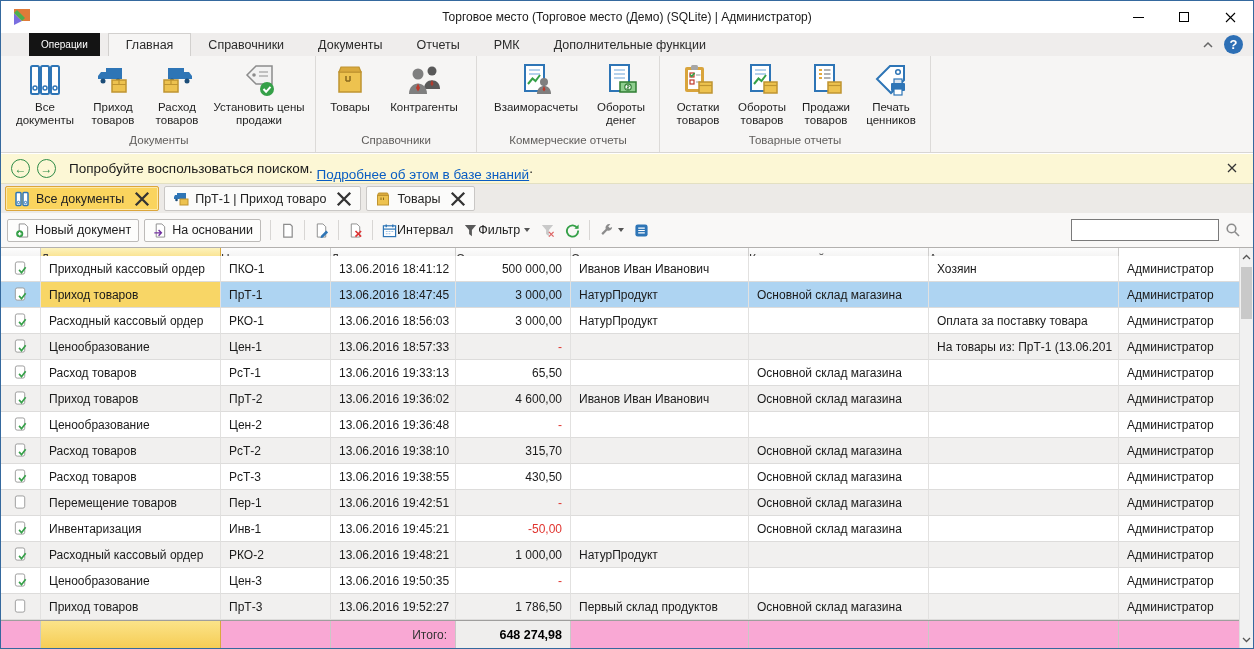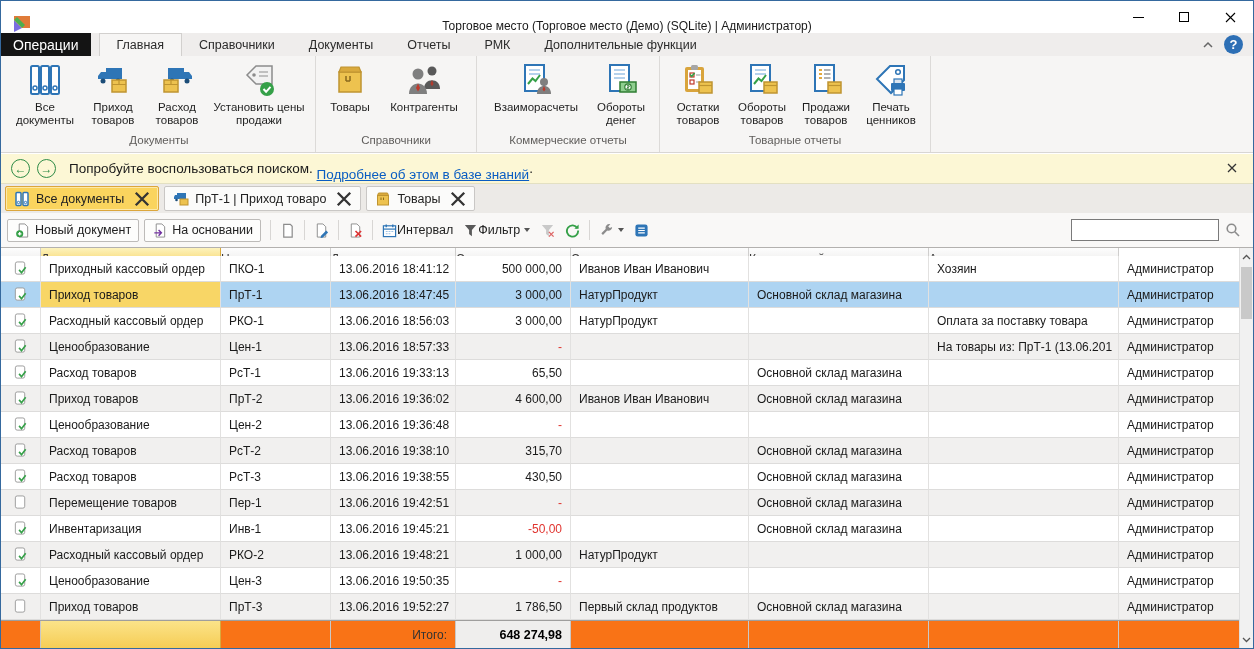--- a/index.html
+++ b/index.html
@@ -1,30 +1,30 @@
 <!DOCTYPE html>
 <html><head>
 <meta charset="utf-8">
 <style>
   * { margin:0; padding:0; box-sizing:border-box; }
   html,body { width:1254px; height:649px; font-family:"Liberation Sans", sans-serif; background:#fff; }
   #app { position:relative; width:1254px; height:649px; border:1px solid #35699e; overflow:hidden; background:#fff; }
 
   
-  .titlebar { position:absolute; left:0; top:0; width:100%; height:32px; background:#fff; display:flex; align-items:flex-end; }
+  .titlebar { position:absolute; left:0; top:0; width:100%; height:32px; background:#fff; display:flex; align-items:center; }
   .appicon { margin-left:12px; width:18px; height:18px; }
   .title { position:absolute; left:0; right:0; text-align:center; font-size:12px; color:#1a1a1a; }
   .wctrls { position:absolute; right:0; top:0; height:32px; display:flex; }
   .wbtn { width:46px; height:32px; display:flex; align-items:center; justify-content:center; }
   .min-glyph { width:11px; height:1px; background:#000; }
   .max-glyph { width:10px; height:10px; border:1px solid #000; }
 
   
   .menubar { position:absolute; left:0; top:32px; width:100%; height:23px; background:#efedec; display:flex; align-items:stretch; }
-  .appmenu { background:#141414; color:#fff; font-size:14px; padding:0 12px; display:flex; align-items:center; }
+  .appmenu { background:#141414; color:#fff; font-size:10px; padding:0 12px; display:flex; align-items:center;margin-left:28px; }
   .mtab { font-size:12.5px; color:#2b2b2b; padding:0 17px; display:flex; align-items:center; }
   .mtab.active { background:#f6f5f4; border:1px solid #d2d0ce; border-bottom:none; margin-left:8px; }
   .menu-right { margin-left:auto; display:flex; align-items:center; gap:10px; padding-right:10px; }
   .helpbtn { width:19px; height:19px; border-radius:50%; background:#2d6fb5; color:#fff; font-size:13px; font-weight:bold; display:flex; align-items:center; justify-content:center; }
 
   
   .ribbon { position:absolute; left:0; top:55px; width:100%; height:97px; background:#f6f5f4; border-bottom:1px solid #d8d6d4; display:flex; padding-left:2px; }
   .rgroup { display:flex; flex-direction:column; border-right:1px solid #dcdad8; padding:0 2px; }
   .rbtns { flex:1; display:flex; align-items:flex-start; padding:7px 4px 0; }
   .rbtn { display:flex; flex-direction:column; align-items:center; text-align:center; font-size:11.5px; line-height:13px; color:#1e1e1e; padding:0 2px; }
@@ -65,21 +65,21 @@
   .hcell.sorted { background:linear-gradient(#fdf3bd,#f4ca4e); border-right:1px solid #d9a93c; border-bottom:1px solid #cf9b2e; }
   .gbody { position:absolute; left:0; top:8px; bottom:28px; width:1240px; overflow:hidden; }
   .grow { display:grid; grid-template-columns:var(--cols); height:26px; background:#fff; }
   .grow:nth-child(even) { background:#f1f0ef; }
   .grow.sel { background:#aed4f2; }
   .cell { border-right:1px solid #e2e1e0; border-bottom:1px solid #dddcdb; font-size:12px; color:#1a1a1a; display:flex; align-items:center; padding-left:8px; overflow:hidden; white-space:nowrap; }
   .c-icon { justify-content:center; padding-left:0; }
   .c-doc.cur { background:#f8d666; }
   .c-sum { justify-content:flex-end; padding-right:8px; padding-left:0; }
   .c-sum.neg { color:#e0342f; }
-  .gfoot { position:absolute; left:0; bottom:0; width:1240px; height:28px; display:grid; grid-template-columns:var(--cols); background:#f97316; border-top:1px solid #9f9e9d; }
+  .gfoot { position:absolute; left:0; bottom:0; width:1240px; height:28px; display:grid; grid-template-columns:var(--cols); background:#f9a8d4; border-top:1px solid #9f9e9d; }
   .fcell { border-right:1px solid #c9c8c7; font-size:12px; color:#333; display:flex; align-items:center; overflow:hidden; }
   .fcell.gold { background:linear-gradient(#fbe389,#f6cd55); border-right:1px solid #d9a93c; }
   .fcell.lab { justify-content:flex-end; padding-right:8px; }
   .fcell.tot { justify-content:flex-end; padding-right:8px; background:#efeeed; font-weight:bold; color:#000; font-size:12.5px; }
 
   
   .vscroll { position:absolute; right:0; top:0; bottom:0; width:14px; background:#f1f1f1; border-left:1px solid #dedede; }
   .sarrow { position:absolute; left:0; width:13px; height:17px; display:flex; align-items:center; justify-content:center; }
   .sarrow.up { top:0; } .sarrow.down { bottom:0; }
   .sthumb { position:absolute; left:1px; top:19px; width:11px; height:52px; background:#c9c9c9; }

